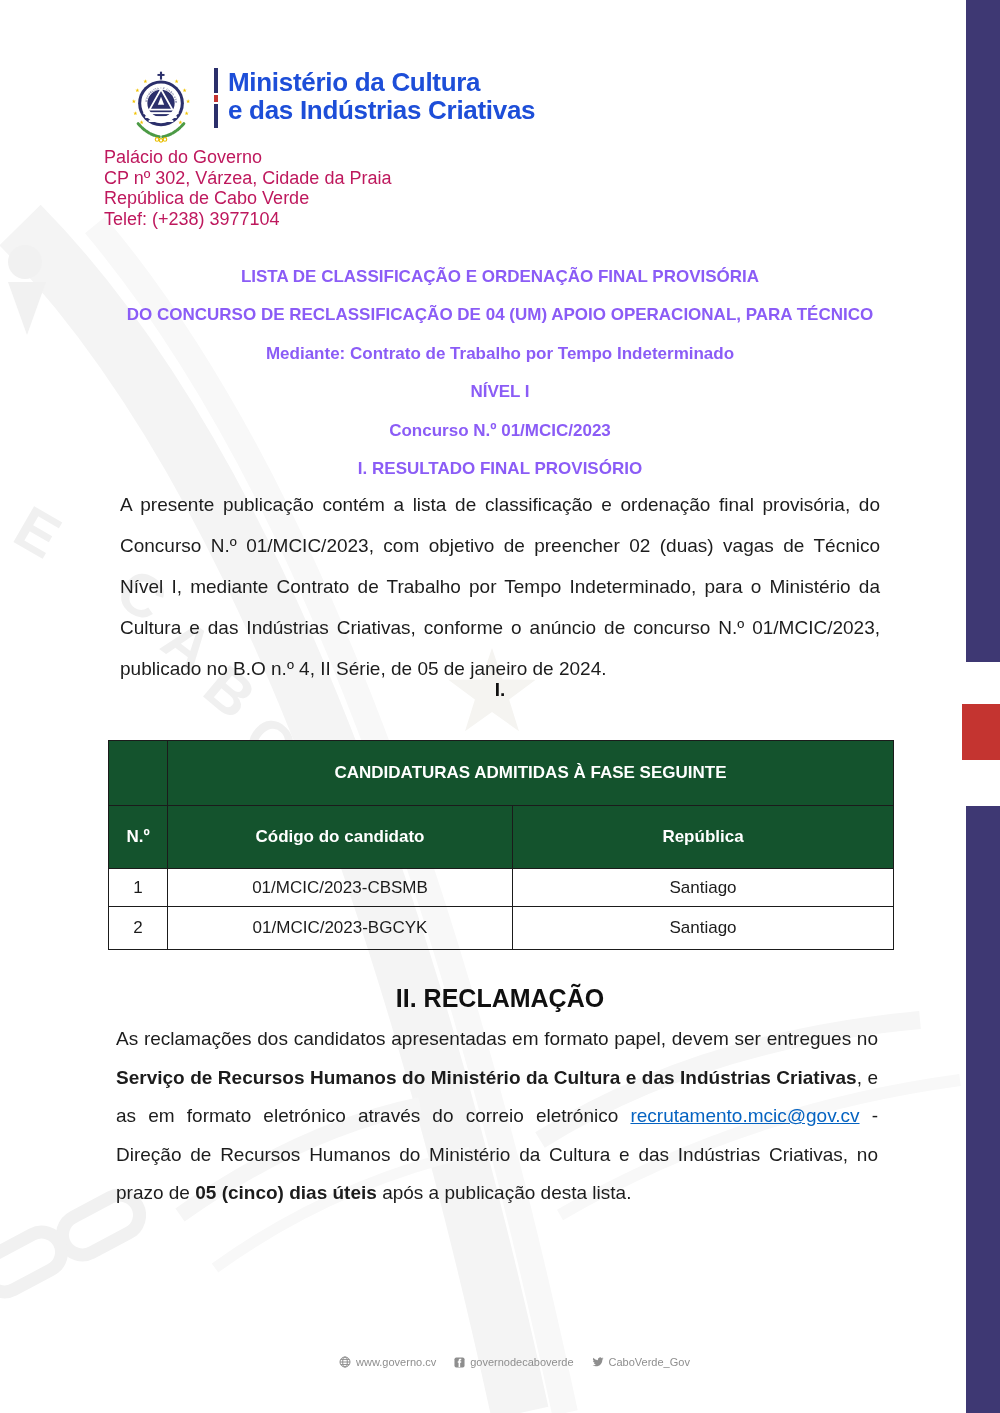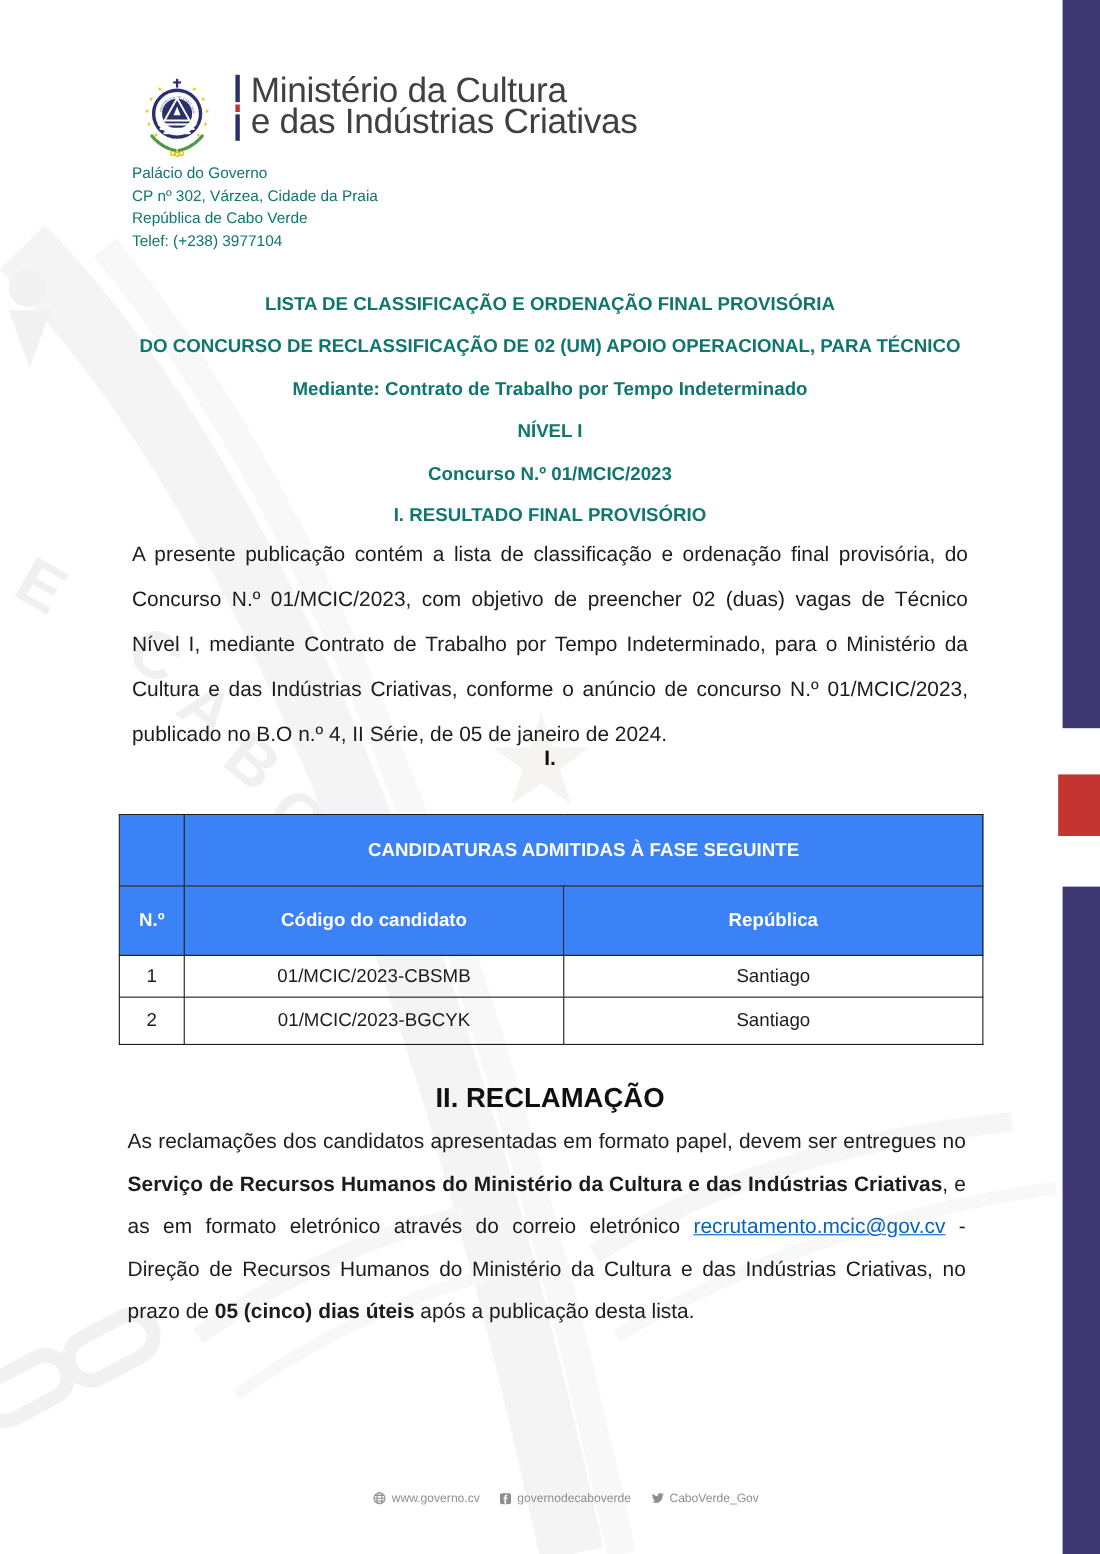--- a/index.html
+++ b/index.html
@@ -15,34 +15,34 @@
   .bar-red{position:absolute;left:962px;top:704px;width:38px;height:56px;background:#C43430;z-index:2;}
   .bar-bottom{position:absolute;left:966px;top:806px;width:34px;height:607px;background:#3E3873;z-index:2;}
 
   
   .logo-row{left:116px;top:62px;display:flex;align-items:flex-start;}
   .emblem{width:90px;height:88px;}
   .logo-divider{width:4px;height:60px;margin:6px 10px 0 8px;display:flex;flex-direction:column;}
   .logo-divider .seg-navy{flex:1;background:#2B2F6B;}
   .logo-divider .seg-gap{height:2px;background:#fff;}
   .logo-divider .seg-red{height:7px;background:#C43430;}
-  .ministry{font-weight:400;color:#404040;font-size:32px;line-height:28px;letter-spacing:-0.3px;margin-top:6px;}
-
-  .address{left:120px;top:147px;color:#0f766e;font-size:14px;line-height:20.5px;}
-
-  .titles{left:0;right:0;top:258px;text-align:center;font-weight:700;color:#0f766e;font-size:17px;}
+  .ministry{font-weight:700;color:#1d4ed8;font-size:26px;line-height:28px;letter-spacing:-0.3px;margin-top:6px;}
+
+  .address{left:104px;top:147px;color:#be185d;font-size:18px;line-height:20.5px;}
+
+  .titles{left:0;right:0;top:258px;text-align:center;font-weight:700;color:#8b5cf6;font-size:17px;}
   .titles .tl{height:38.4px;line-height:38.4px;white-space:nowrap;}
 
   .intro{left:120px;width:760px;top:484px;font-size:19px;line-height:41px;text-align:justify;margin:0;color:#1c1c1c;}
 
   .sec-label{left:0;right:0;top:679px;text-align:center;font-weight:700;font-size:19px;color:#101010;}
 
   table.cand{position:absolute;left:108px;top:740px;z-index:1;border-collapse:collapse;table-layout:fixed;}
   table.cand td{border:1.6px solid #1b1b1b;text-align:center;font-size:17px;vertical-align:middle;padding:0;}
-  td.hblue{background:#3b82f6;color:#ffffff;font-weight:700;}
+  td.hblue{background:#14532d;color:#ffffff;font-weight:700;}
   tr.h1 td{height:64px;}
   tr.h2 td{height:62px;}
   tr.r1 td{height:37px;}
   tr.r2 td{height:42px;}
   td.col-resid{padding-top:18px;}
   td.col-codigo{padding-bottom:4px;}
 
   .sec2-heading{left:0;right:0;top:984px;text-align:center;font-weight:700;font-size:25px;color:#101010;}
   .reclamacao{left:116px;width:762px;top:1020px;font-size:19px;line-height:38.6px;text-align:justify;margin:0;color:#1c1c1c;}
   .reclamacao .b{font-weight:700;}
@@ -143,21 +143,21 @@
 
   <div class="layer address">
     <div>Palácio do Governo</div>
     <div>CP nº 302, Várzea, Cidade da Praia</div>
     <div>República de Cabo Verde</div>
     <div>Telef: (+238) 3977104</div>
   </div>
 
   <div class="layer titles">
     <div class="tl">LISTA DE CLASSIFICAÇÃO E ORDENAÇÃO FINAL PROVISÓRIA</div>
-    <div class="tl">DO CONCURSO DE RECLASSIFICAÇÃO DE 02 (UM) APOIO OPERACIONAL, PARA TÉCNICO</div>
+    <div class="tl">DO CONCURSO DE RECLASSIFICAÇÃO DE 04 (UM) APOIO OPERACIONAL, PARA TÉCNICO</div>
     <div class="tl">Mediante: Contrato de Trabalho por Tempo Indeterminado</div>
     <div class="tl">NÍVEL I</div>
     <div class="tl">Concurso N.º 01/MCIC/2023</div>
     <div class="tl">I. RESULTADO FINAL PROVISÓRIO</div>
   </div>
 
   <p class="layer intro">A presente publicação contém a lista de classificação e ordenação final provisória, do Concurso N.º 01/MCIC/2023, com objetivo de preencher 02 (duas) vagas de Técnico Nível I, mediante Contrato de Trabalho por Tempo Indeterminado, para o Ministério da Cultura e das Indústrias Criativas, conforme o anúncio de concurso N.º 01/MCIC/2023, publicado no B.O n.º 4, II Série, de 05 de janeiro de 2024.</p>
 
   <div class="layer sec-label">I.</div>
 

